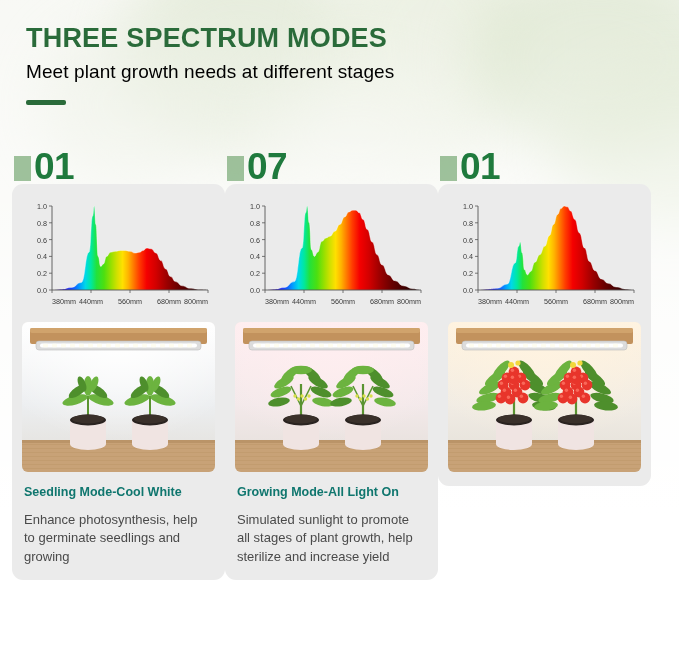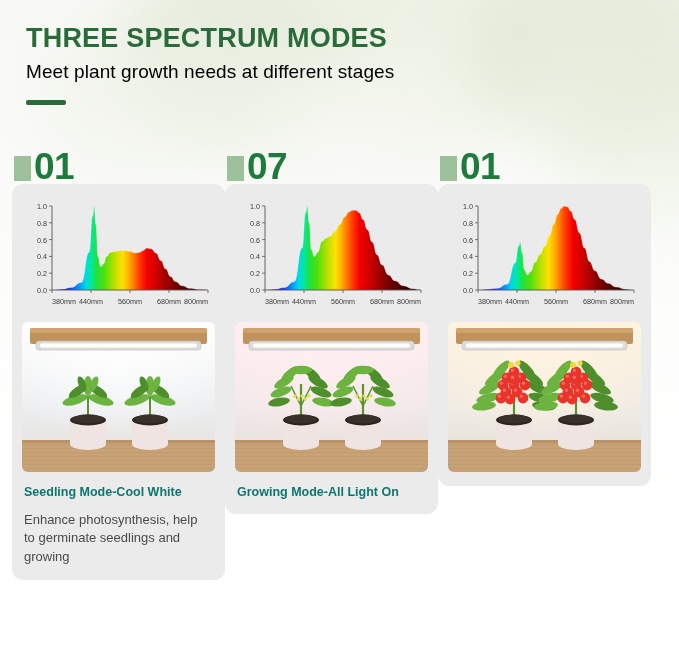--- a/index.html
+++ b/index.html
@@ -363,20 +363,23 @@
               </g>
               <path d="M48 98 h36 v24 a18 6 0 0 1 -36 0 z" fill="#f0e4e2"></path>
               <ellipse cx="66" cy="98" rx="18" ry="5.4" fill="#2a2320"></ellipse>
               <ellipse cx="66" cy="97" rx="16" ry="4.4" fill="#3a302a"></ellipse>
               <path d="M110 98 h36 v24 a18 6 0 0 1 -36 0 z" fill="#f0e4e2"></path>
               <ellipse cx="128" cy="98" rx="18" ry="5.4" fill="#2a2320"></ellipse>
               <ellipse cx="128" cy="97" rx="16" ry="4.4" fill="#3a302a"></ellipse>
             </svg>
           </div>
           <div class="cap-title">Growing Mode-All Light On</div>
+          <div class="cap-body">Simulated sunlight to promote
+all stages of plant growth, help
+sterilize and increase yield</div>
         </div>
       </div>
       <div class="col">
         <div class="badge-row">
           <span class="badge-sq"></span>
           <span class="badge-num">01</span>
         </div>
         <div class="card">
           <div class="chart-wrap">
             <svg class="chart" viewBox="0 0 193 122" xmlns="http://www.w3.org/2000/svg">

